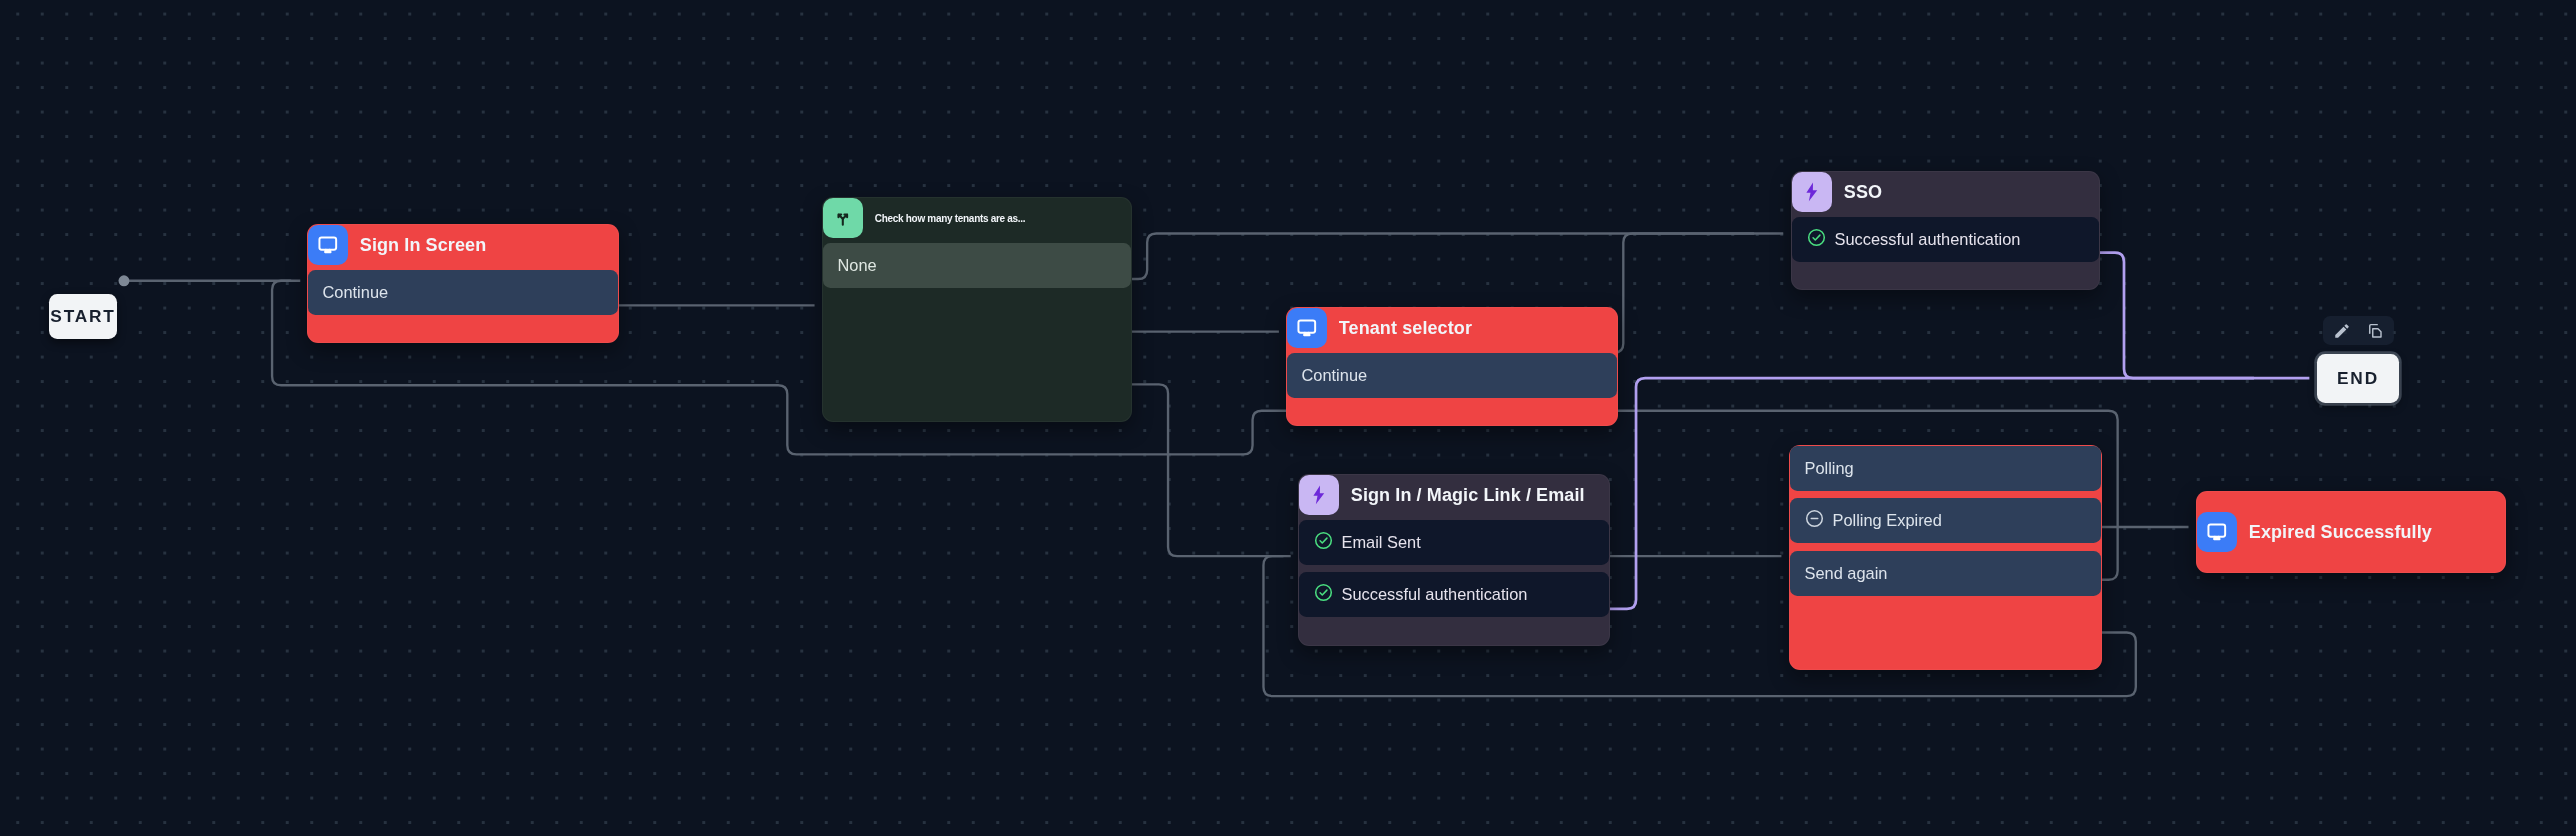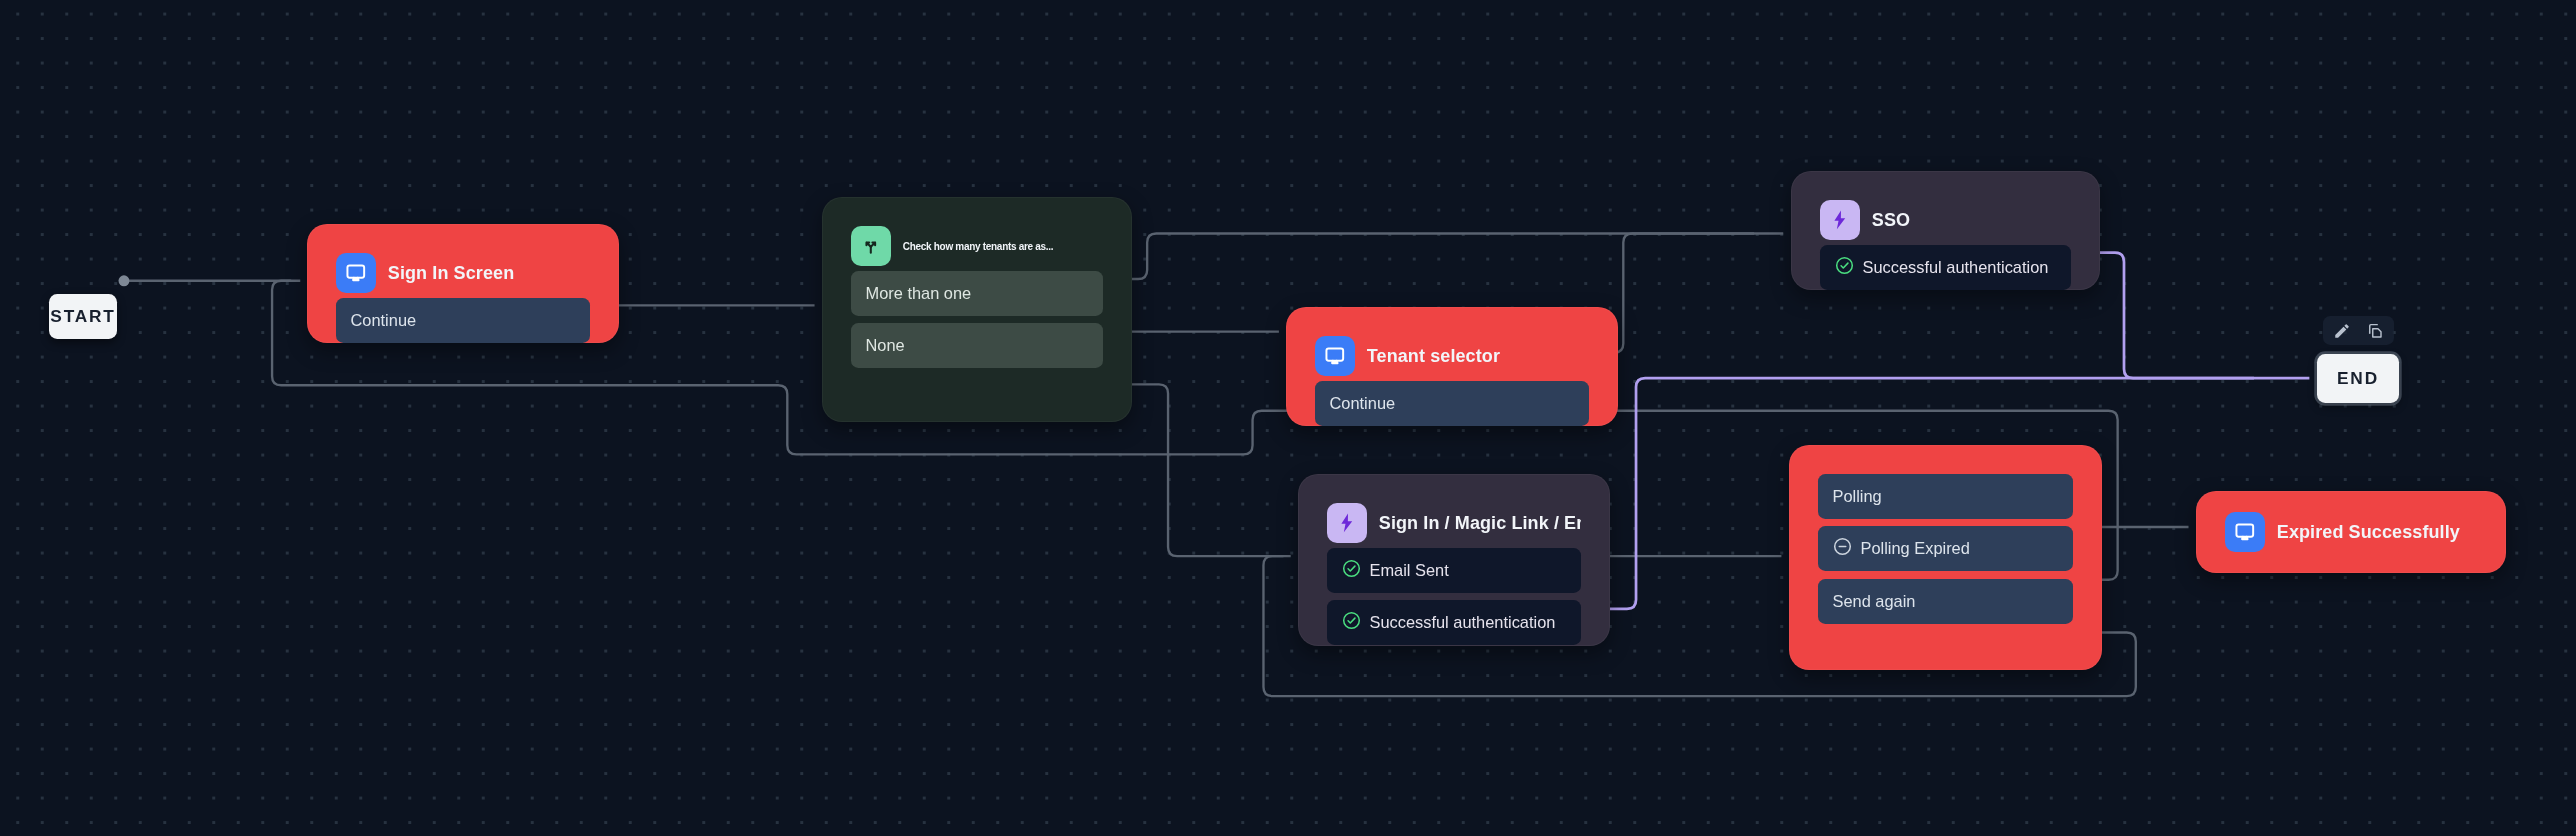--- a/index.html
+++ b/index.html
@@ -14,22 +14,22 @@
     overflow:hidden;
     color:#e7ecf3;
   }
   svg.edge-layer { position:absolute; left:0; top:0; z-index:1; }
   svg.edge-layer path { fill:none; }
   .edge-gray   { stroke:#5a6370; stroke-width:2.6; }
   .edge-purple { stroke:#b2a0f0; stroke-width:3; }
 
   .flow-node {
     position:absolute; z-index:2;
-    border-radius:20px;
-    padding:28px;
+    border-radius:11px;
+    padding:0;
     border:0.9px solid rgba(255,255,255,0.04);
     box-shadow:0 7.3px 20px rgba(0,0,0,0.38);
   }
   .node-screen    { background:#ef4444; }
   .node-condition { background:#1d2a26; }
   .node-action    { background:#332e3f; }
 
   .node-header { display:flex; align-items:center; height:40px; margin-bottom:4.5px; }
   .node-icon {
     width:40px; height:40px; border-radius:10px;
@@ -163,23 +163,20 @@
       <svg width="23.6" height="23.6" viewBox="0 0 24 24" fill="none" stroke="#15271e" stroke-width="2.1" stroke-linecap="round" stroke-linejoin="round">
         <path d="M12 19 V13"></path>
         <path d="M12 13 L7.6 8.6 M7.6 8.6 V11.4 M7.6 8.6 H10.4"></path>
         <path d="M12 13 L16.4 8.6 M16.4 8.6 V11.4 M16.4 8.6 H13.6"></path>
       </svg>
     </span>
     <span class="node-title t-sm">Check how many tenants are as...</span>
   </div>
   <div class="rows">
     <div class="node-row row-condition">
-      <span>More than one</span>
-    </div>
-    <div class="node-row row-condition">
       <span>None</span>
     </div>
   </div>
 </div>
 
 <div class="flow-node node-screen" style="left:1286px; top:271px; width:332px; height:119px;margin-top:36px;">
   <div class="node-header">
     <span class="node-icon icon-blue">
       <svg width="23.6" height="23.6" viewBox="0 0 24 24" fill="none" stroke="#fff" stroke-width="2" stroke-linecap="round" stroke-linejoin="round">
         <rect x="3.5" y="4.5" width="17" height="12.5" rx="2.2"></rect>

